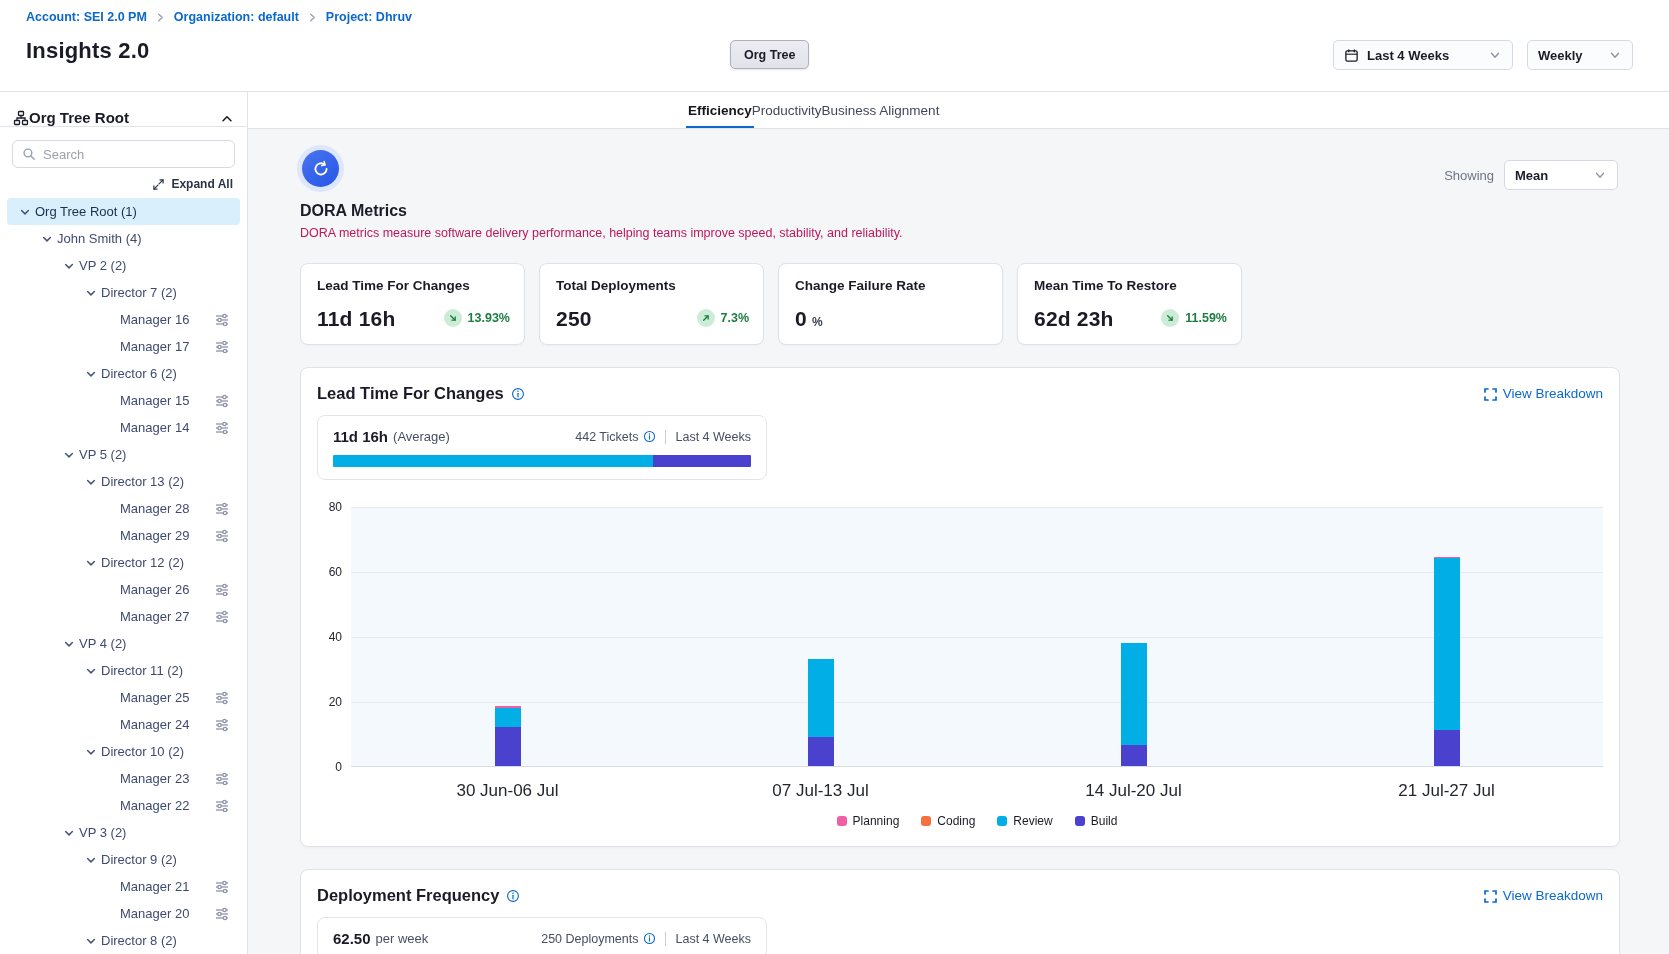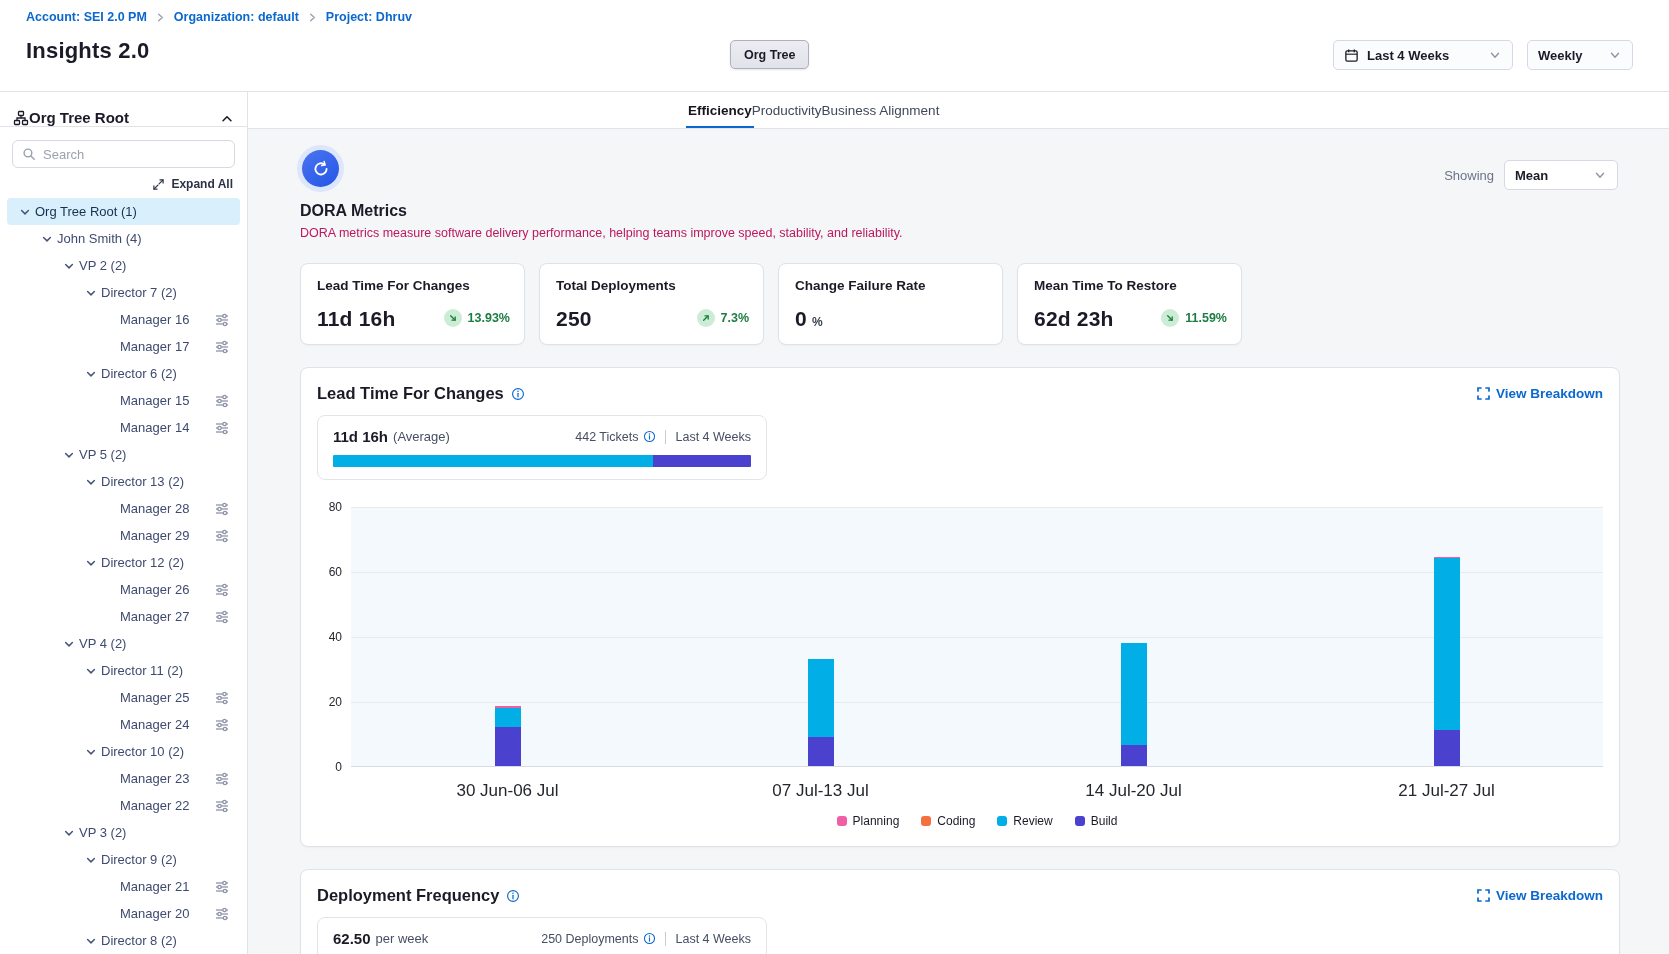--- a/index.html
+++ b/index.html
@@ -82,22 +82,22 @@
   .trend-circ { width:18px; height:18px; border-radius:50%; background:#cdecd6; display:flex;
     align-items:center; justify-content:center; }
   .trend-text { font-size:12.5px; font-weight:700; color:#1c7d42; }
 
   
   .section-card { background:#fff; border:1px solid #dfe2e9; border-radius:8px; margin-top:22px;
     padding:16px; position:relative; box-shadow:0 1px 2px rgba(40,41,61,.04); }
   .sec-head { display:flex; align-items:center; }
   .sec-title { font-size:16.5px; font-weight:700; }
   .info-ico { margin-left:7px; display:flex; cursor:pointer; }
-  .view-breakdown { margin-left:auto; display:flex; align-items:center; gap:6px; color:#0b68ce;
-    font-size:13.5px; font-weight:700; cursor:pointer; }
+  .view-breakdown { margin-left:auto; display:flex; align-items:flex-end; gap:6px; color:#0b68ce;
+    font-size:13.5px; font-weight:400; cursor:pointer; }
 
   .summary-card { width:450px; border:1px solid #e2e4ea; border-radius:8px; margin-top:12px;
     padding:12px 15px; }
   .summary-row { display:flex; align-items:center; }
   .summary-value { font-size:15px; font-weight:700; }
   .summary-qual { font-size:13px; color:#454e62; margin-left:5px; }
   .summary-meta { margin-left:auto; display:flex; align-items:center; font-size:12.5px; color:#454e62; }
   .summary-meta .info-ico { margin-left:5px; }
   .meta-div { border-left:1px solid #c8ccd6; height:14px; margin:0 9px; }
   .progress { display:flex; height:12px; margin-top:10px; border-radius:1px; overflow:hidden; }

